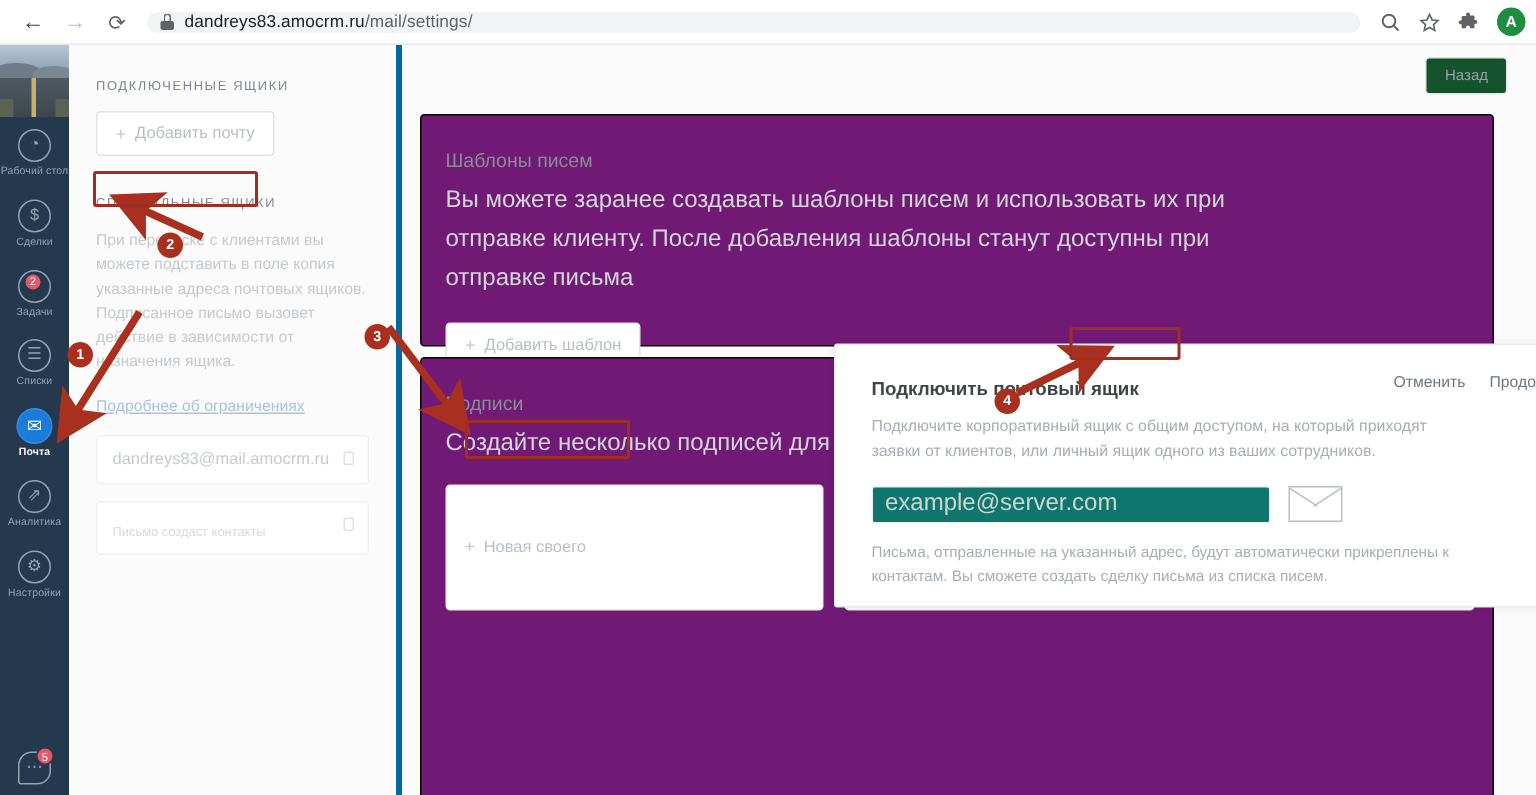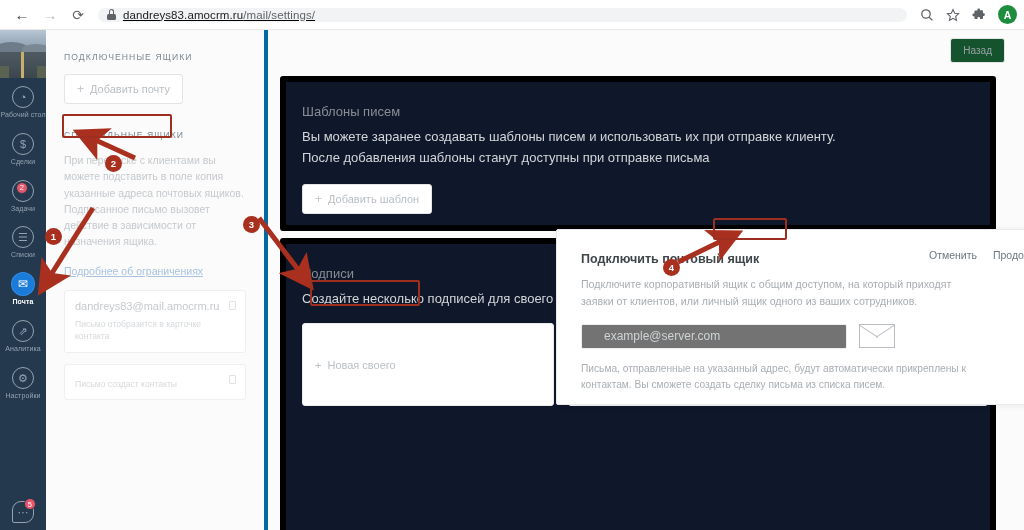--- a/index.html
+++ b/index.html
@@ -18,21 +18,21 @@
   }
   .nav-btn {
     width: 28px; height: 28px; display: flex; align-items: center;
     justify-content: center; color: #5f6368; font-size: 15px; flex: none;
   }
   .nav-btn.back { margin-left: 8px; color: #3c4043; }
   .nav-btn.fwd { color: #bdc1c6; }
   .nav-btn.reload { font-size: 14px; }
   .omnibox {
     flex: 1; height: 14px; margin: 0 8px 0 6px; background: #f1f3f4;
-    border-radius: 11px; display: flex; align-items: center; padding: 0 9px; text-decoration: underline;
+    border-radius: 11px; display: flex; align-items: center; padding: 0 9px;
   }
   .lock-ico { width: 9px; height: 11px; position: relative; flex: none; margin-right: 7px; }
   .lock-ico .body { position: absolute; left: 0; bottom: 0; width: 9px; height: 6px;
     background: #5f6368; border-radius: 1.5px; }
   .lock-ico .shackle { position: absolute; left: 2px; top: 0; width: 5px; height: 6px;
     border: 1.3px solid #5f6368; border-bottom: none; border-radius: 3px 3px 0 0; }
   .url { font-size: 11.5px; color: #202124; letter-spacing: .1px; white-space: nowrap; }
   .url .dim { color: #5f6368; }
   .tb-icons { display: flex; align-items: center; gap: 2px; padding-right: 7px; flex: none; }
   .tb-ico { width: 24px; height: 24px; display: flex; align-items: center;
@@ -119,24 +119,24 @@
     border: 1px solid #dfe2e4; border-radius: 1px; }
 
   
   .main { position: absolute; left: 268px; top: 0; width: 756px; height: 500px; }
   .top-actions { position: absolute; right: 19px; top: 8px; }
   .btn-back {
     border: 1px solid #e3e5e7; background: #14532d; border-radius: 3px;
     font-size: 10px; color: #9ba1a7; padding: 6px 12px;
   }
   .card {
-    position: absolute; background: #0f172a; border: 6px solid #000000; border-radius: 3px;
+    position: absolute; background: #701a75; border: 1px solid #000000; border-radius: 3px;
   }
   .sec-title { font-size: 13px; color: #888e94; margin-bottom: 7px; }
-  .sec-desc { font-size: 13px; color: #d3d6d9; line-height: 1.62; }
+  .sec-desc { font-size: 16px; color: #d3d6d9; line-height: 1.62; }
 
   #card-templates { left: 12px; top: 46px; width: 716px; height: 155px; }
   #templates-inner { padding: 22px 0 0 16px; }
   #card-signatures { left: 12px; top: 208px; width: 716px; height: 300px; }
   #sig-inner { padding: 22px 0 0 16px; }
   .sig-row { display: flex; gap: 14px; margin-top: 14px; }
   .sig-new {
     width: 252px; border: 1px solid #eceded; border-radius: 3px; background: #fff;
     font-size: 11px; color: #babfc4; padding: 8px 12px; display: flex; gap: 6px; align-items: center;
   }
@@ -155,21 +155,21 @@
     background: #ffffff; border: 1px solid #e9eaec; border-radius: 2px;
     box-shadow: 0 1px 7px rgba(0,0,0,.07); z-index: 40; padding: 22px 24px 0 24px;
   }
   .modal-title { font-size: 12.5px; color: #3f4549; font-weight: bold; }
   .modal-actions { position: absolute; right: 20px; top: 19px; display: flex; align-items: center; gap: 16px; }
   .modal-actions .lnk { font-size: 10.5px; color: #6f767c; }
   .modal-desc { font-size: 10.6px; color: #a9aeb3; line-height: 1.6; margin-top: 10px; width: 400px; }
   .modal-input-row { display: flex; align-items: center; gap: 12px; margin-top: 14px; }
   .modal-input {
     width: 266px; height: 25px; border: 1px solid #eceef0; border-radius: 2px;
-    background: #737373; font-size: 12px; color: #cfd3d6; padding: 0 22px;
+    background: #0f766e; font-size: 16px; color: #cfd3d6; padding: 0 8px;
     display: flex; align-items: center;
   }
   .env-ico { width: 36px; height: 24px; border: 1.2px solid #b9bec2; position: relative; }
   .env-ico:before, .env-ico:after {
     content: ""; position: absolute; top: 0; width: 22px; height: 1.2px; background: #b9bec2;
   }
   .env-ico:before { left: 0; transform-origin: left top; transform: rotate(33deg); }
   .env-ico:after { right: 0; transform-origin: right top; transform: rotate(-33deg); }
   .modal-note { font-size: 10.2px; color: #a9aeb3; line-height: 1.6; margin-top: 12px; width: 400px; }
 
@@ -298,21 +298,20 @@
       <button class="ghost-btn">
         <span class="plus">+</span>
         <span>Добавить почту</span>
       </button>
       <div class="col-head" style="margin-top:26px;">СПЕЦИАЛЬНЫЕ ЯЩИКИ</div>
       <div class="col-desc">При переписке с клиентами вы можете подставить в поле копия указанные адреса почтовых ящиков. Подписанное письмо вызовет действие в зависимости от назначения ящика.</div>
       <a class="col-link">Подробнее об ограничениях</a>
       <div id="mailbox-list">
           <div class="mbox">
             <div class="addr">dandreys83@mail.amocrm.ru</div>
-            <div class="hint">Письмо отобразится в карточке контакта</div>
             <span class="copy"></span>
           </div>
           <div class="mbox">
             <div class="hint">Письмо создаст контакты</div>
             <span class="copy"></span>
           </div>
         </div>
     </div>
 
     <div class="main">

